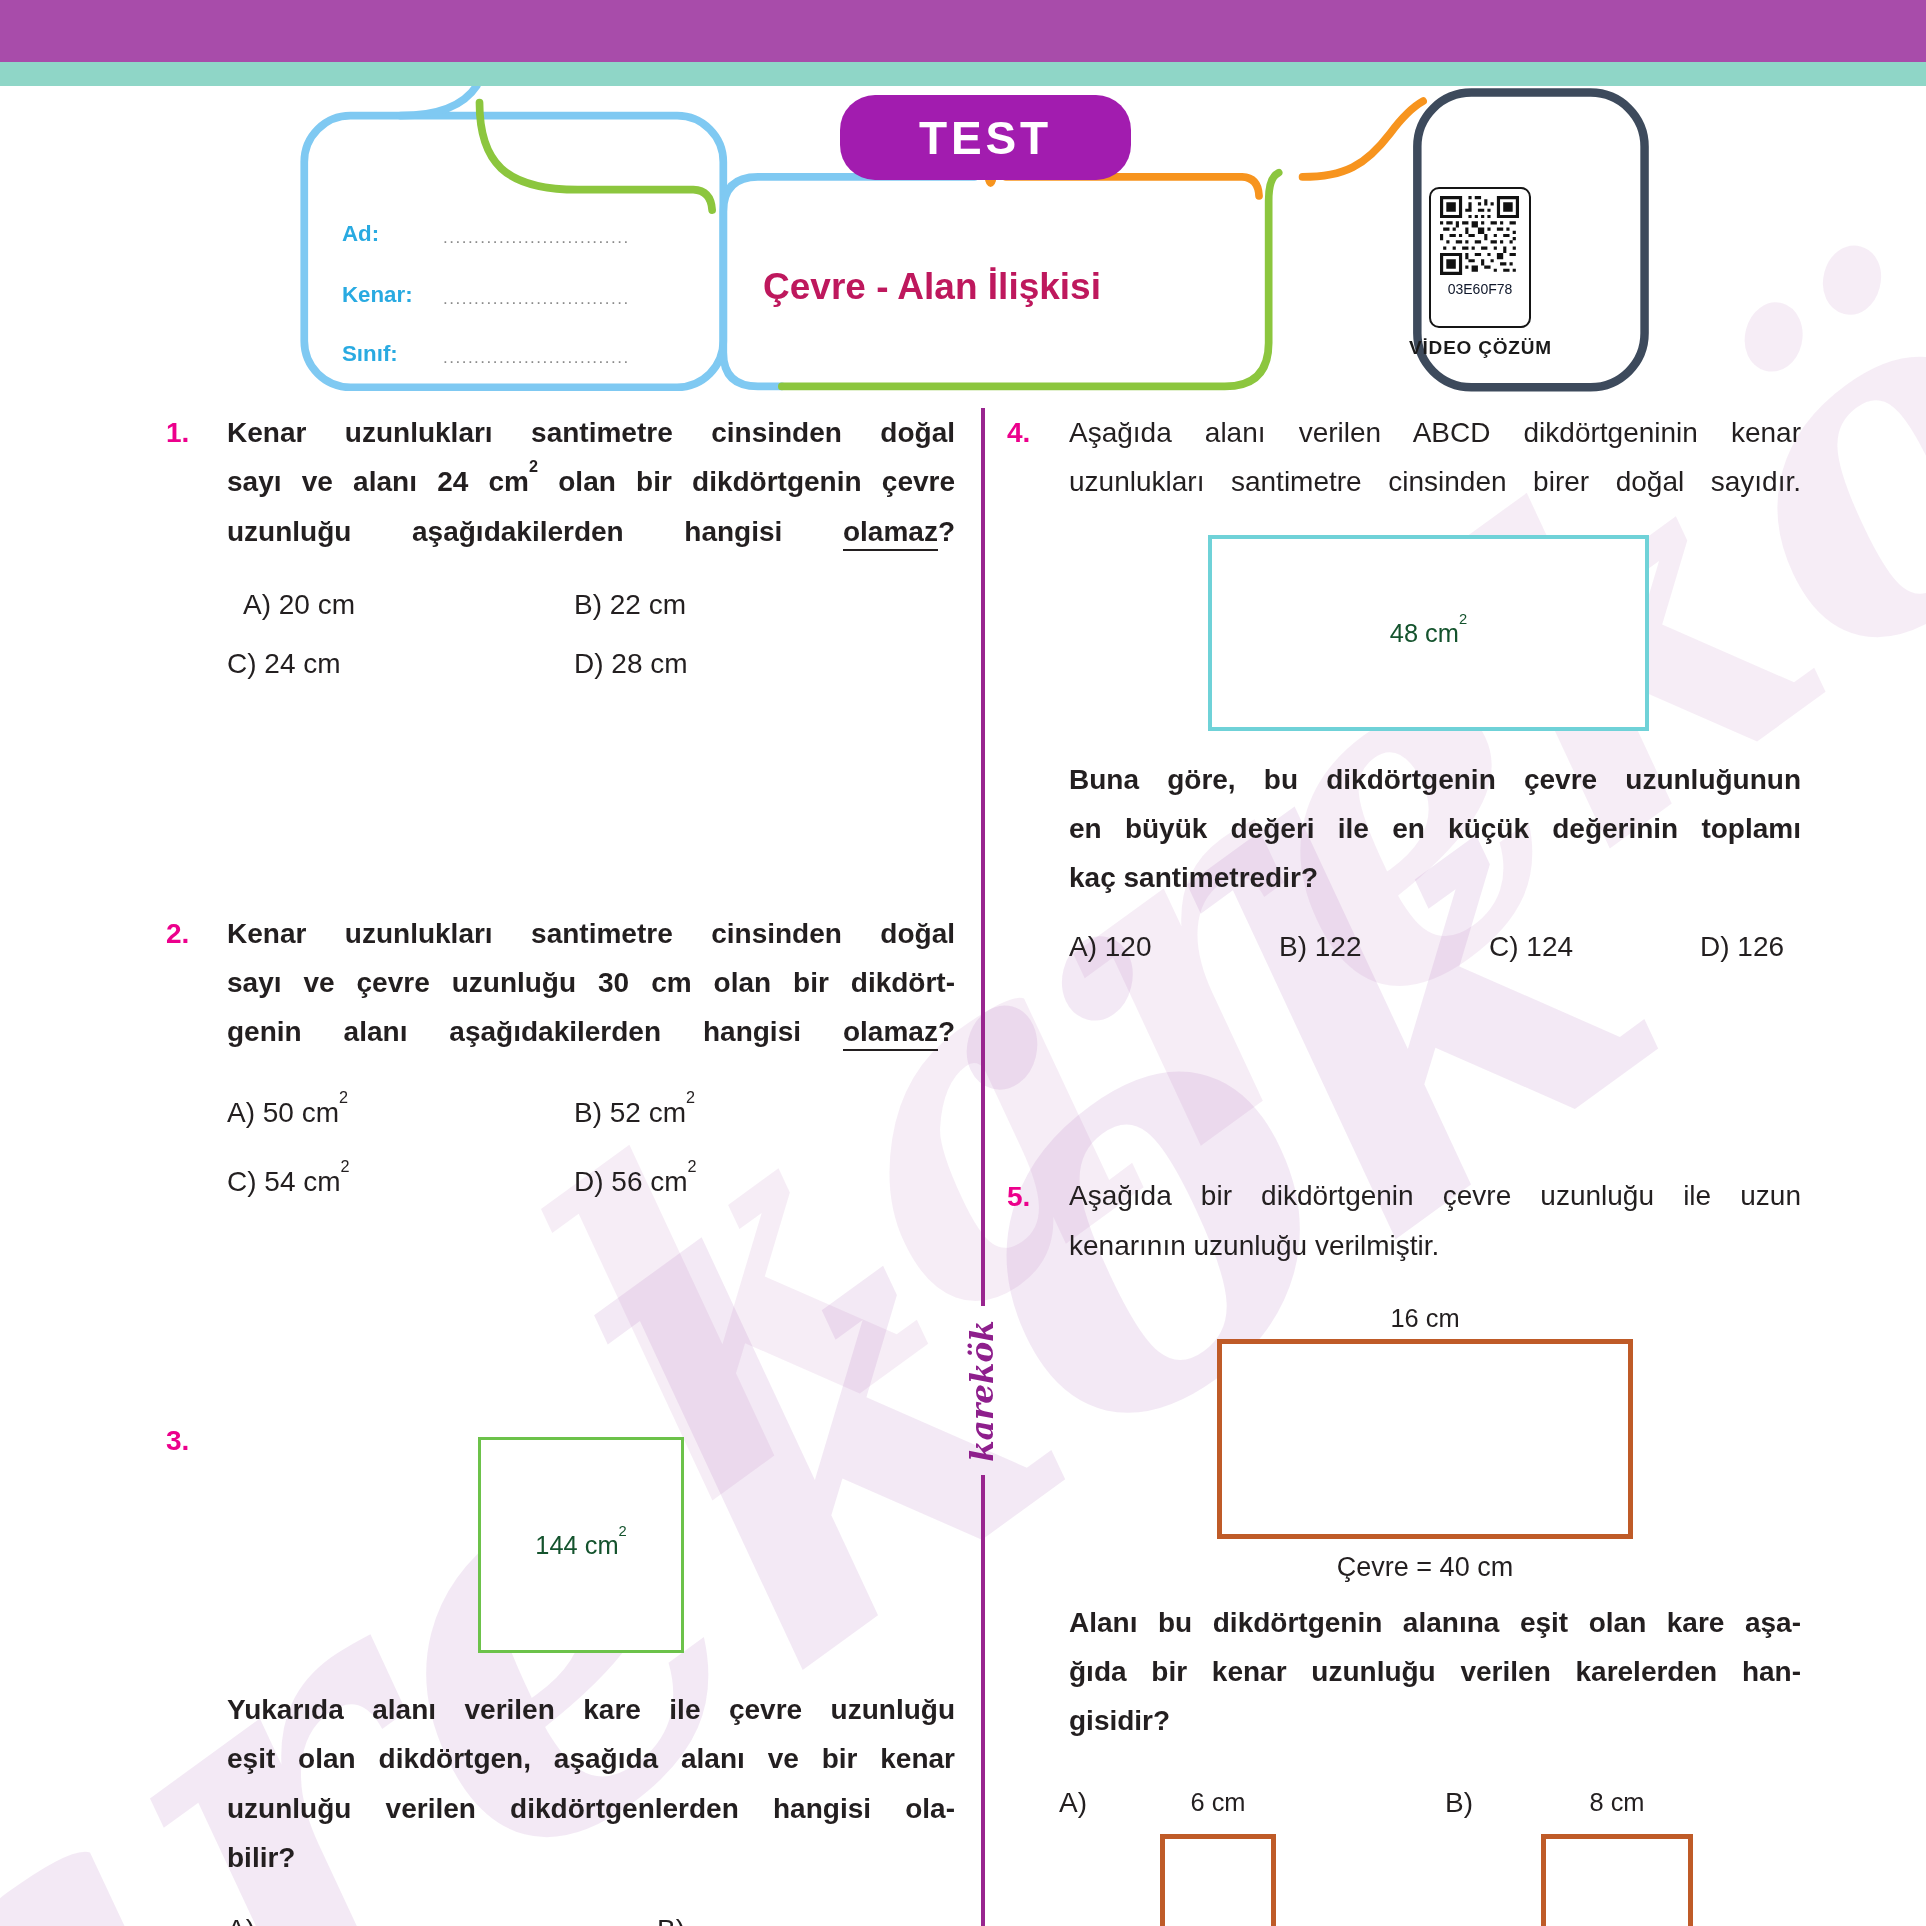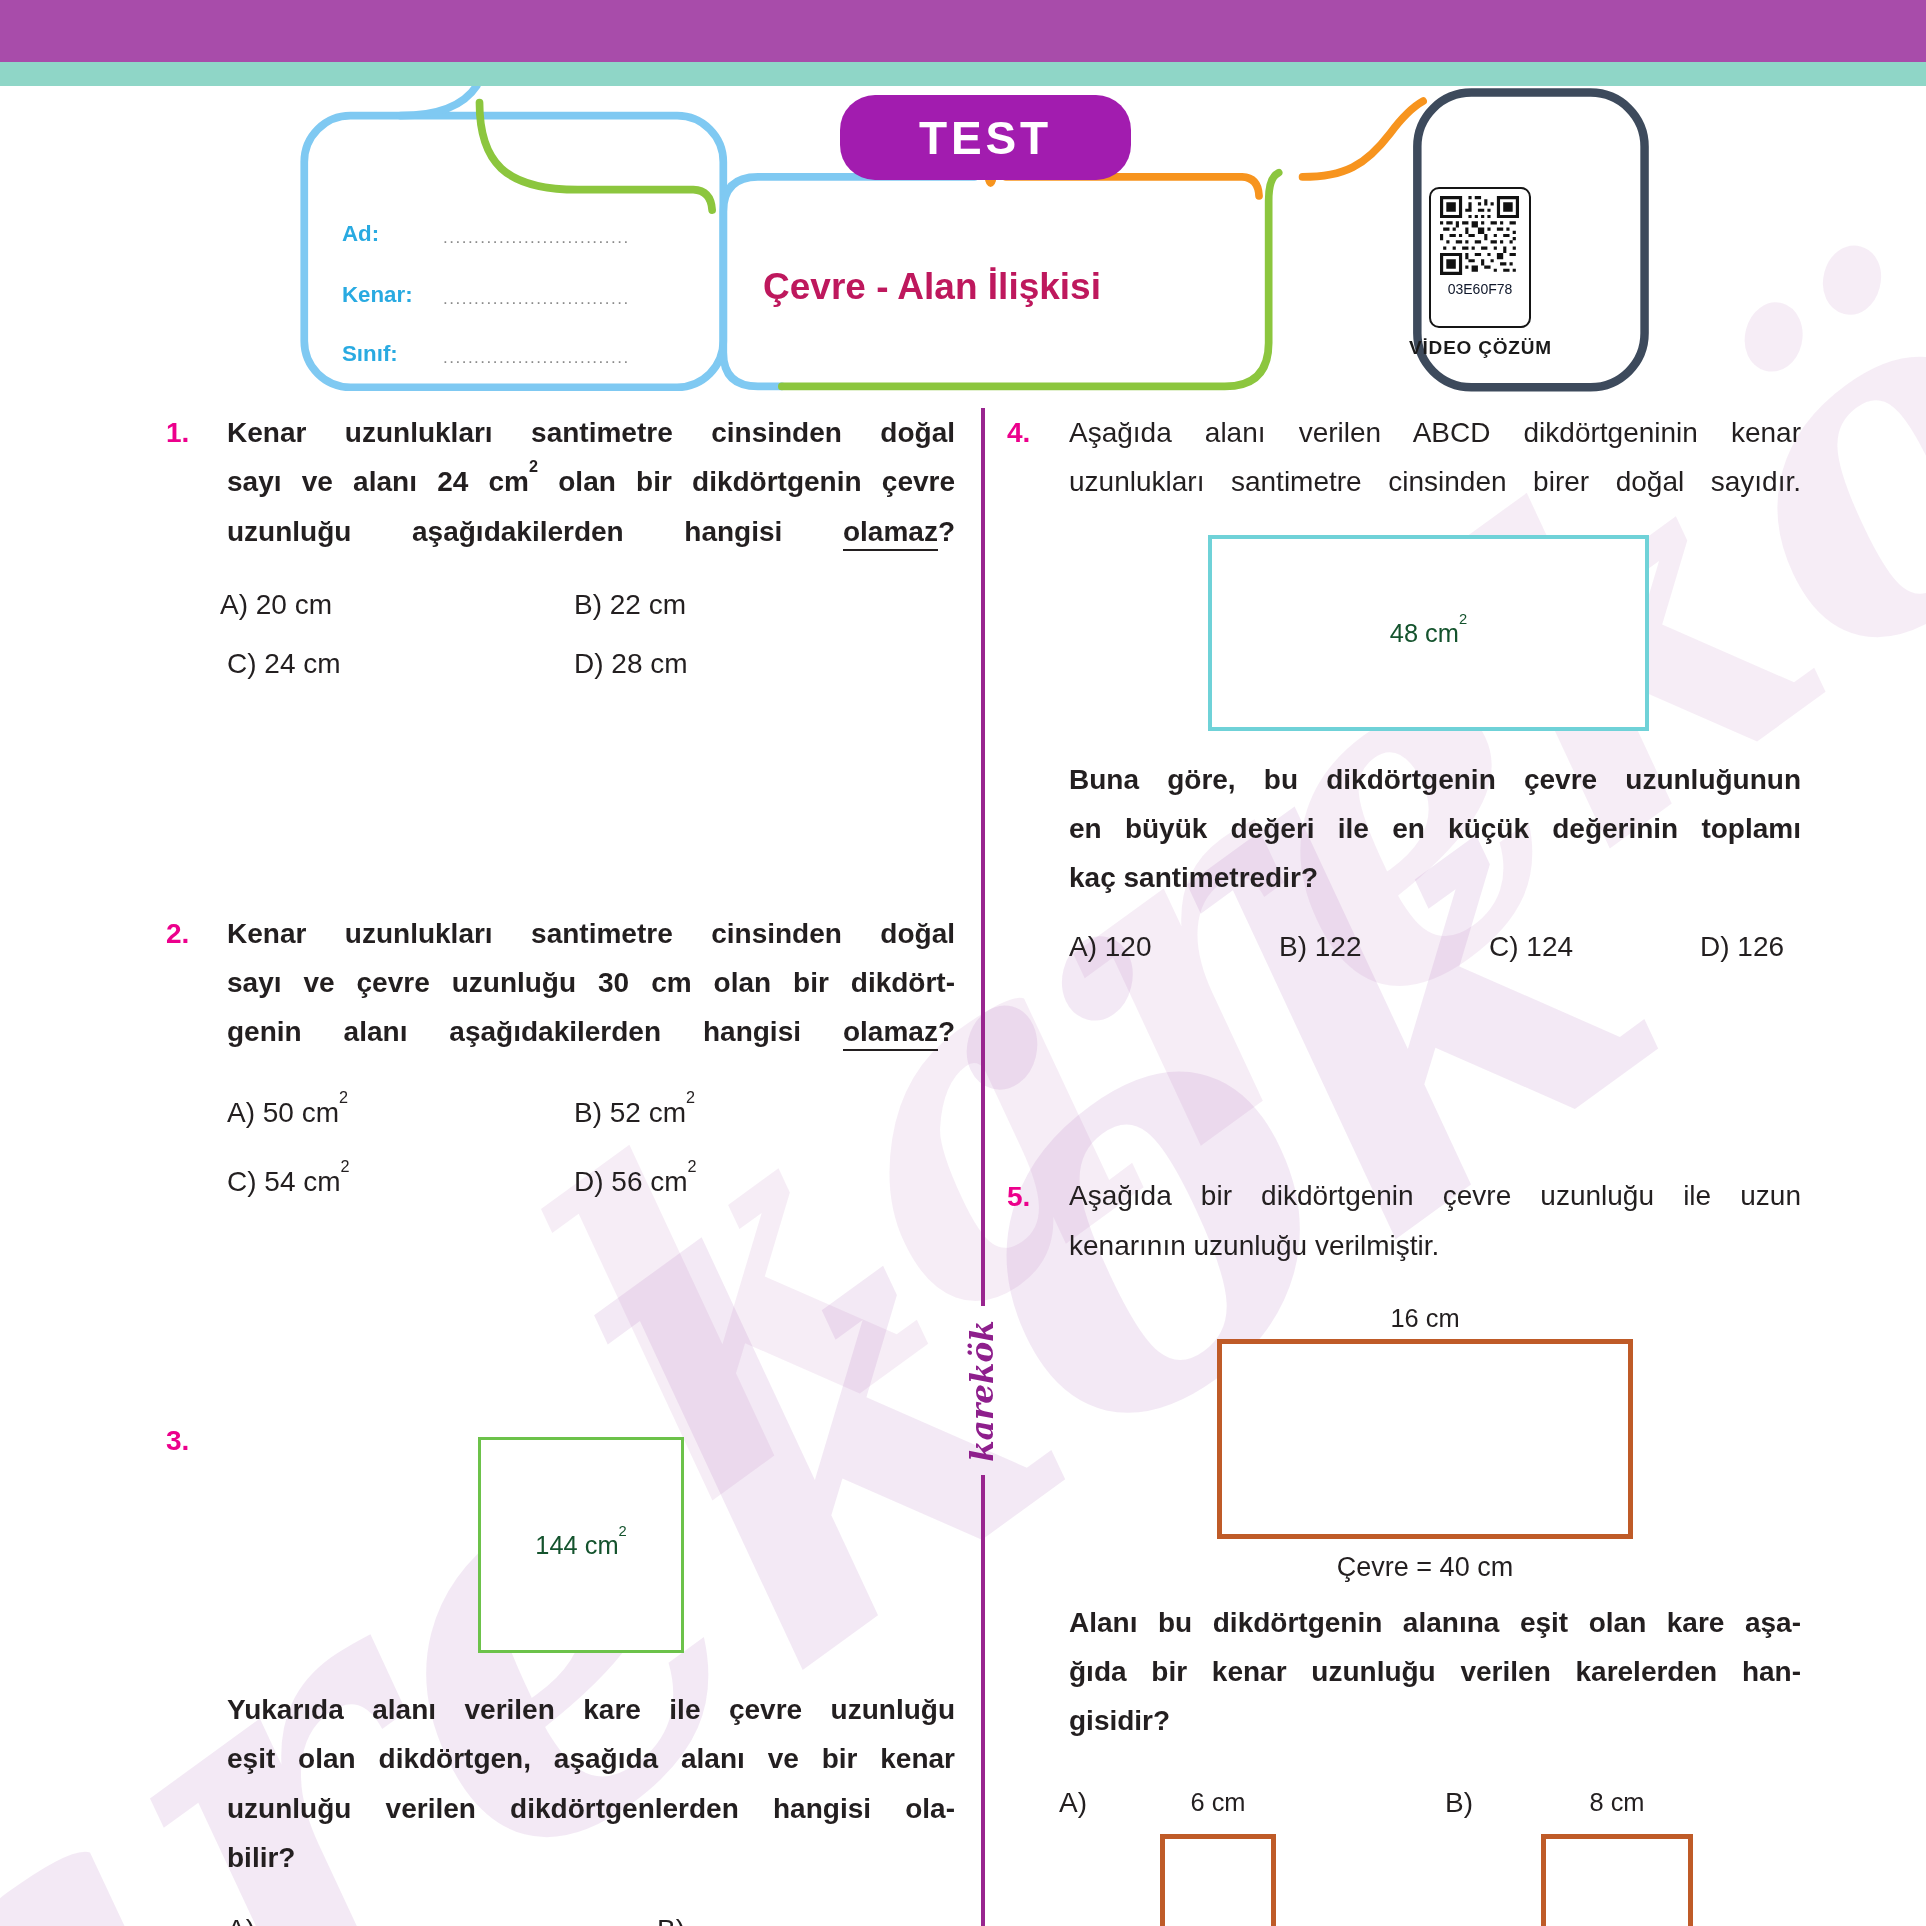--- a/index.html
+++ b/index.html
@@ -105,21 +105,21 @@
       <path fill="#111" d="M9,0h1v1h-1z M11,0h2v1h-2z M9,2h1v2h-1z M12,2h1v1h-1z M14,1h1v2h-1z M16,2h1v1h-1z M8,4h2v1h-2z M12,4h2v1h-2z M15,4h1v1h-1z M9,6h1v1h-1z M11,6h1v1h-1z M13,6h1v1h-1z M15,6h1v1h-1z M0,8h1v1h-1z M2,8h2v1h-2z M5,8h1v2h-1z M7,8h1v1h-1z M10,8h2v2h-2z M13,8h1v1h-1z M16,8h2v1h-2z M19,8h1v1h-1z M22,8h2v1h-2z M1,10h2v1h-2z M4,10h1v1h-1z M8,10h1v2h-1z M12,10h2v2h-2z M15,10h1v1h-1z M18,10h2v1h-2z M21,10h1v1h-1z M23,11h1v1h-1z M0,12h1v2h-1z M3,12h2v1h-2z M6,12h1v1h-1z M9,12h2v1h-2z M14,12h1v2h-1z M17,12h1v1h-1z M20,12h2v1h-2z M23,13h1v1h-1z M2,14h1v1h-1z M5,14h2v1h-2z M8,14h1v1h-1z M11,14h2v1h-2z M16,14h2v1h-2z M19,14h1v1h-1z M22,14h1v1h-1z M1,16h1v1h-1z M4,16h1v1h-1z M7,16h2v1h-2z M10,16h1v1h-1z M13,16h2v1h-2z M17,16h1v1h-1z M20,16h1v2h-1z M23,16h1v1h-1z M8,18h1v2h-1z M11,18h2v1h-2z M15,18h1v1h-1z M18,18h2v2h-2z M22,18h2v1h-2z M9,20h2v1h-2z M13,20h1v2h-1z M16,20h1v1h-1z M19,21h2v1h-2z M22,21h1v1h-1z M8,22h1v1h-1z M10,22h2v2h-2z M14,22h2v1h-2z M17,23h1v1h-1z M20,23h2v1h-2z M23,23h1v1h-1z M8,8h1v1h-1z"></path>
     </svg>
     <div class="qr-code-text">03E60F78</div>
   </div>
   <div class="abs video-label">VİDEO ÇÖZÜM</div>
 
   <span class="abs qnum" style="left:166px;top:417px;">1.</span>
   <div class="abs line b jl" style="left:227px;top:408px;width:728px;">Kenar uzunlukları santimetre cinsinden doğal</div>
   <div class="abs line b jl" style="left:227px;top:457px;width:728px;"><span>sayı ve alanı 24 cm</span><sup class="s2">2</sup><span> olan bir dikdörtgenin çevre</span></div>
   <div class="abs line b jl" style="left:227px;top:507px;width:728px;"><span>uzunluğu aşağıdakilerden hangisi </span><span class="u-word">olamaz</span><span>?</span></div>
-  <span class="abs opt" style="left:220px;top:589px;">A) 20 cm</span>
+  <span class="abs opt" style="left:243px;top:589px;">A) 20 cm</span>
   <span class="abs opt" style="left:574px;top:589px;">B) 22 cm</span>
   <span class="abs opt" style="left:227px;top:648px;">C) 24 cm</span>
   <span class="abs opt" style="left:574px;top:648px;">D) 28 cm</span>
 
   <span class="abs qnum" style="left:166px;top:918px;">2.</span>
   <div class="abs line b jl" style="left:227px;top:909px;width:728px;">Kenar uzunlukları santimetre cinsinden doğal</div>
   <div class="abs line b jl" style="left:227px;top:958px;width:728px;">sayı ve çevre uzunluğu 30 cm olan bir dikdört-</div>
   <div class="abs line b jl" style="left:227px;top:1007px;width:728px;"><span>genin alanı aşağıdakilerden hangisi </span><span class="u-word">olamaz</span><span>?</span></div>
   <span class="abs opt" style="left:227px;top:1097px;"><span>A) 50 cm</span><sup class="s2">2</sup></span>
   <span class="abs opt" style="left:574px;top:1097px;"><span>B) 52 cm</span><sup class="s2">2</sup></span>

